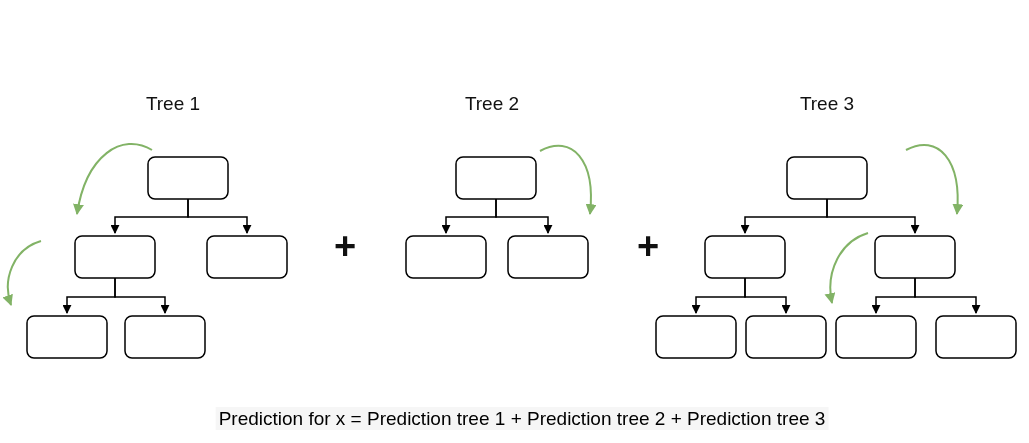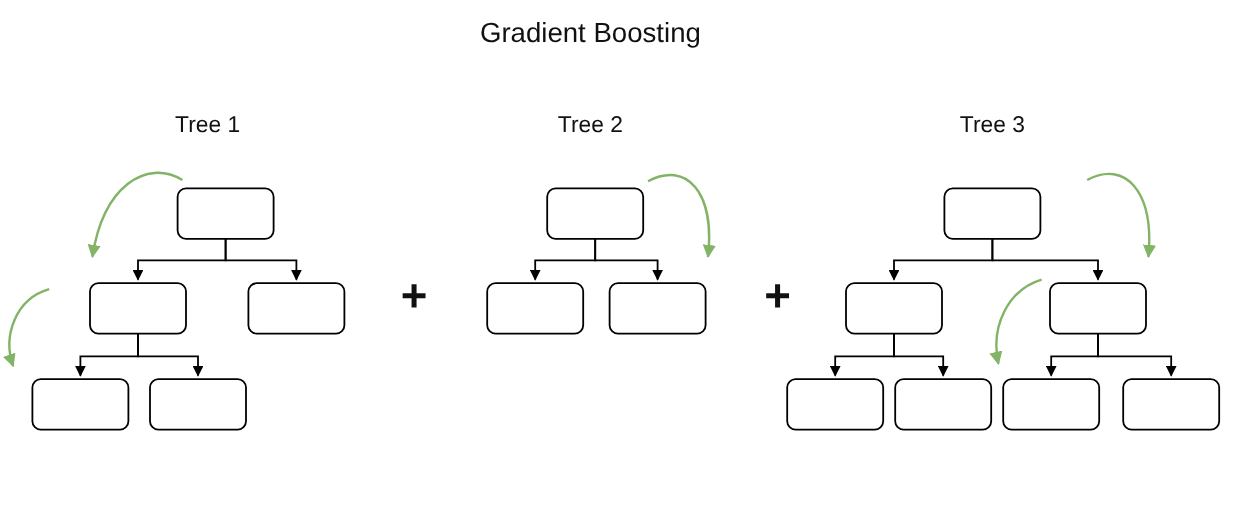--- a/index.html
+++ b/index.html
@@ -61,21 +61,20 @@
   .green-arrow {
     fill: none;
     stroke-width: 2;
   }
 </style>
 </head>
 <body>
 
 <div class="canvas">
 
-  <div class="diagram-title">Gradient Boosting</div>
 
   <svg class="diagram" width="1029" height="443" viewBox="0 0 1029 443">
     <defs>
       <marker id="mBlack" viewBox="0 0 10 10" refX="9" refY="5" markerWidth="9" markerHeight="9" markerUnits="userSpaceOnUse" orient="auto-start-reverse">
         <path d="M0,0 L10,5 L0,10 z" fill="#000000"></path>
       </marker>
       <marker id="mGreen" viewBox="0 0 10 10" refX="9" refY="5" markerWidth="11" markerHeight="11" markerUnits="userSpaceOnUse" orient="auto-start-reverse">
         <path d="M0,0 L10,5 L0,10 z" fill="#82b366"></path>
       </marker>
     </defs>
@@ -131,14 +130,17 @@
       <rect class="node" x="656" y="316" width="80" height="42" rx="7"></rect>
       <rect class="node" x="746" y="316" width="80" height="42" rx="7"></rect>
       <rect class="node" x="836" y="316" width="80" height="42" rx="7"></rect>
       <rect class="node" x="936" y="316" width="80" height="42" rx="7"></rect>
 
       <path class="green-arrow" stroke="#82b366" d="M 906 150 C 938 133, 962 160, 957 214" marker-end="url(#mGreen)"></path>
       <path class="green-arrow" stroke="#82b366" d="M 868 233 C 841 241, 825 271, 832 303" marker-end="url(#mGreen)"></path>
     </g>
   </svg>
 
+  <div class="caption">
+    <span>Prediction for x = Prediction tree 1 + Prediction tree 2 + Prediction tree 3</span>
+  </div>
 
 </div>
 
 </body></html>

